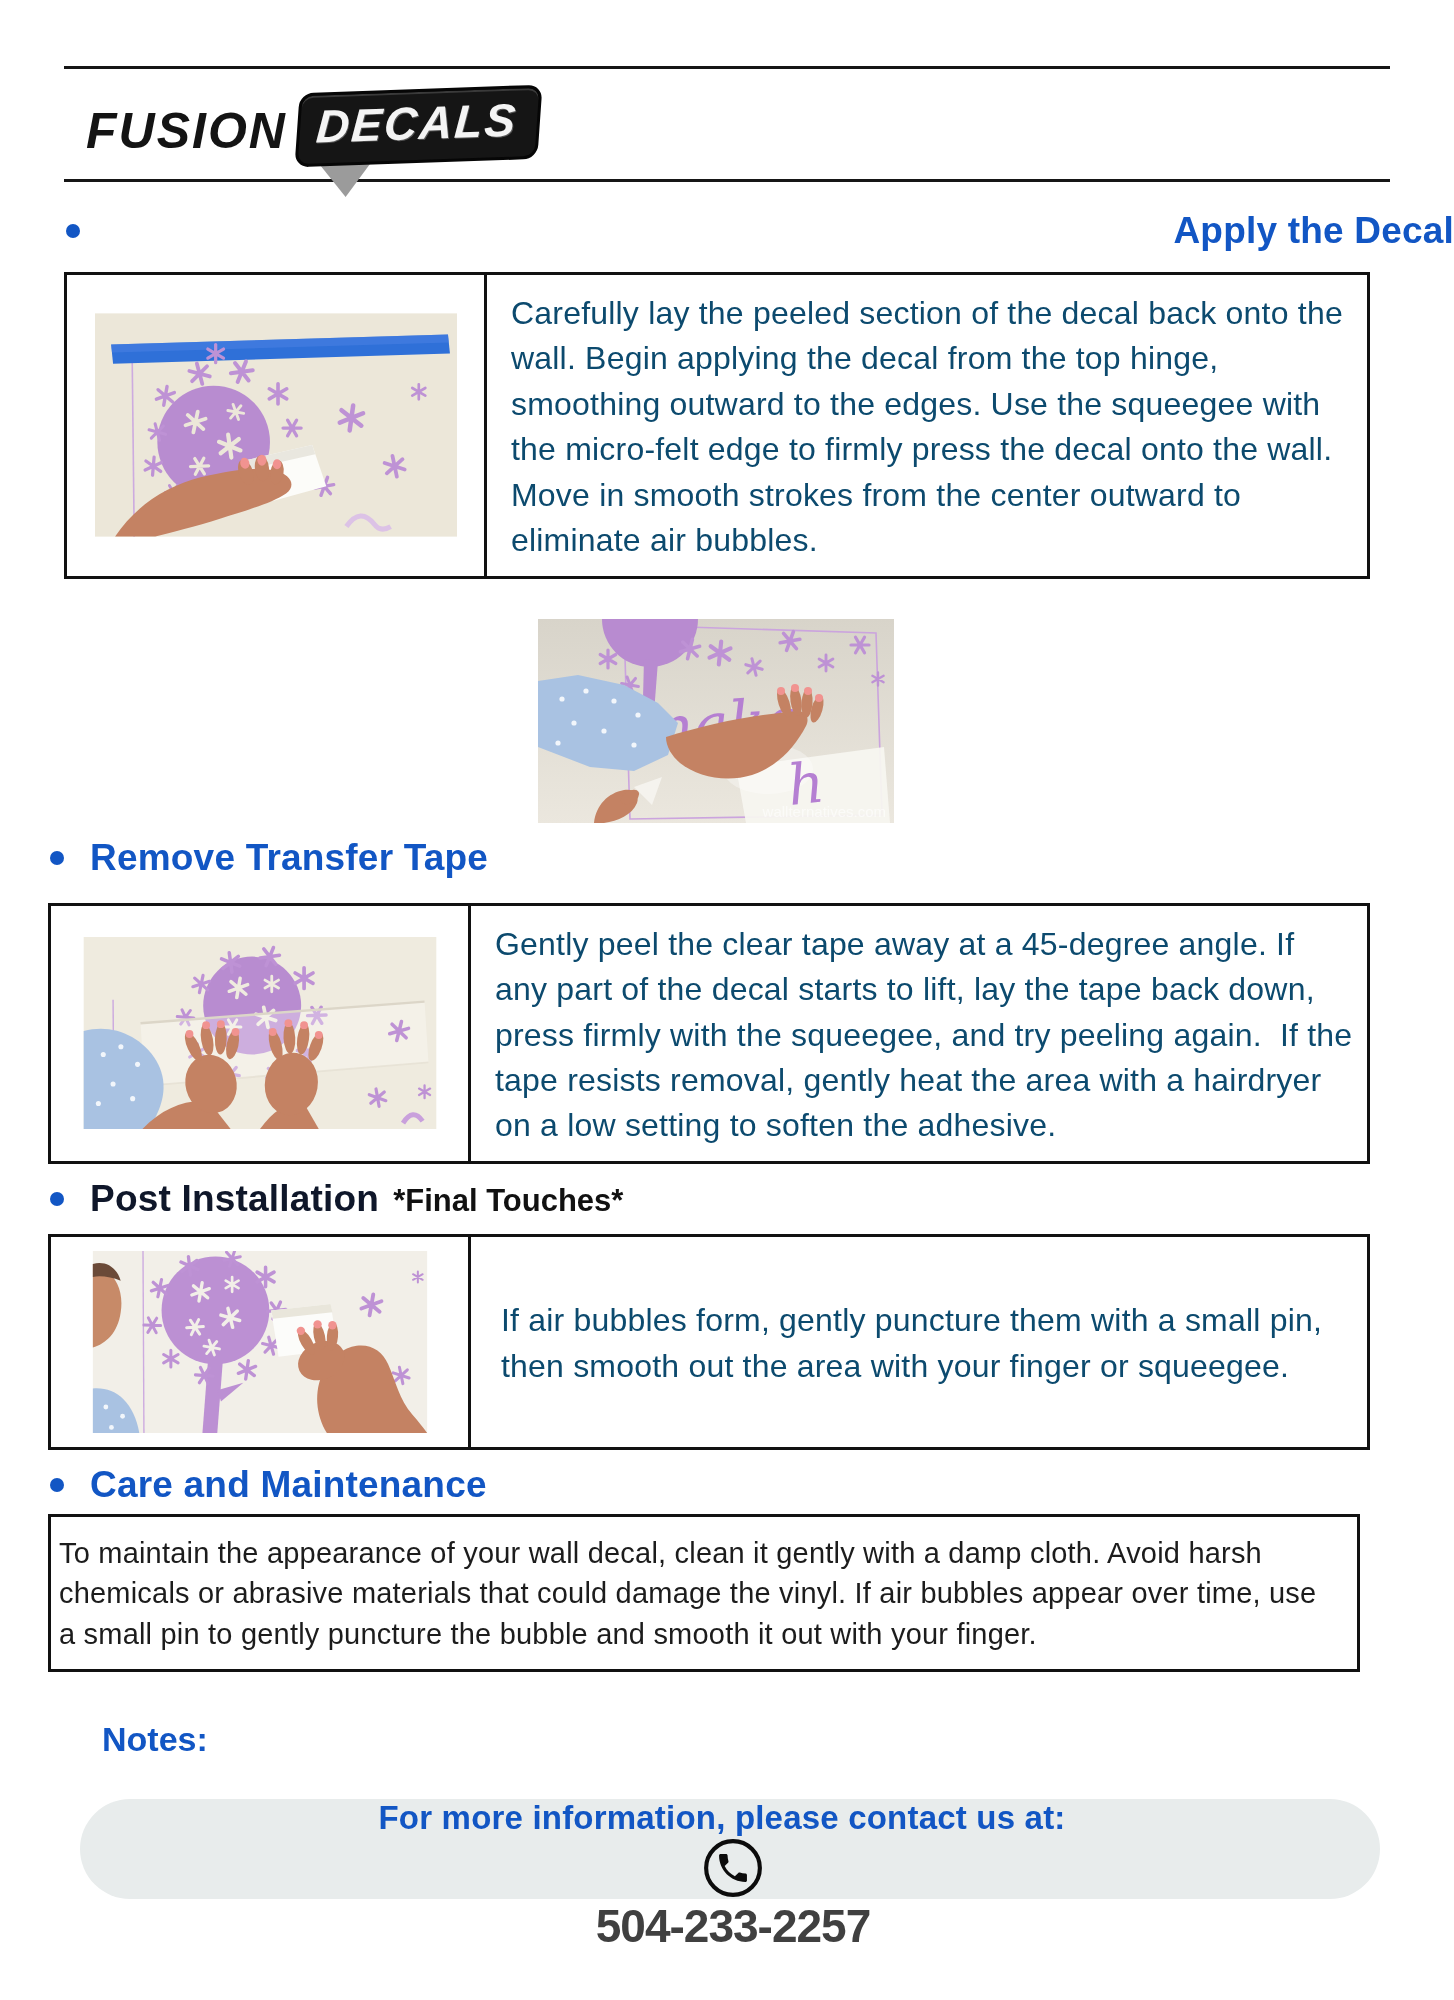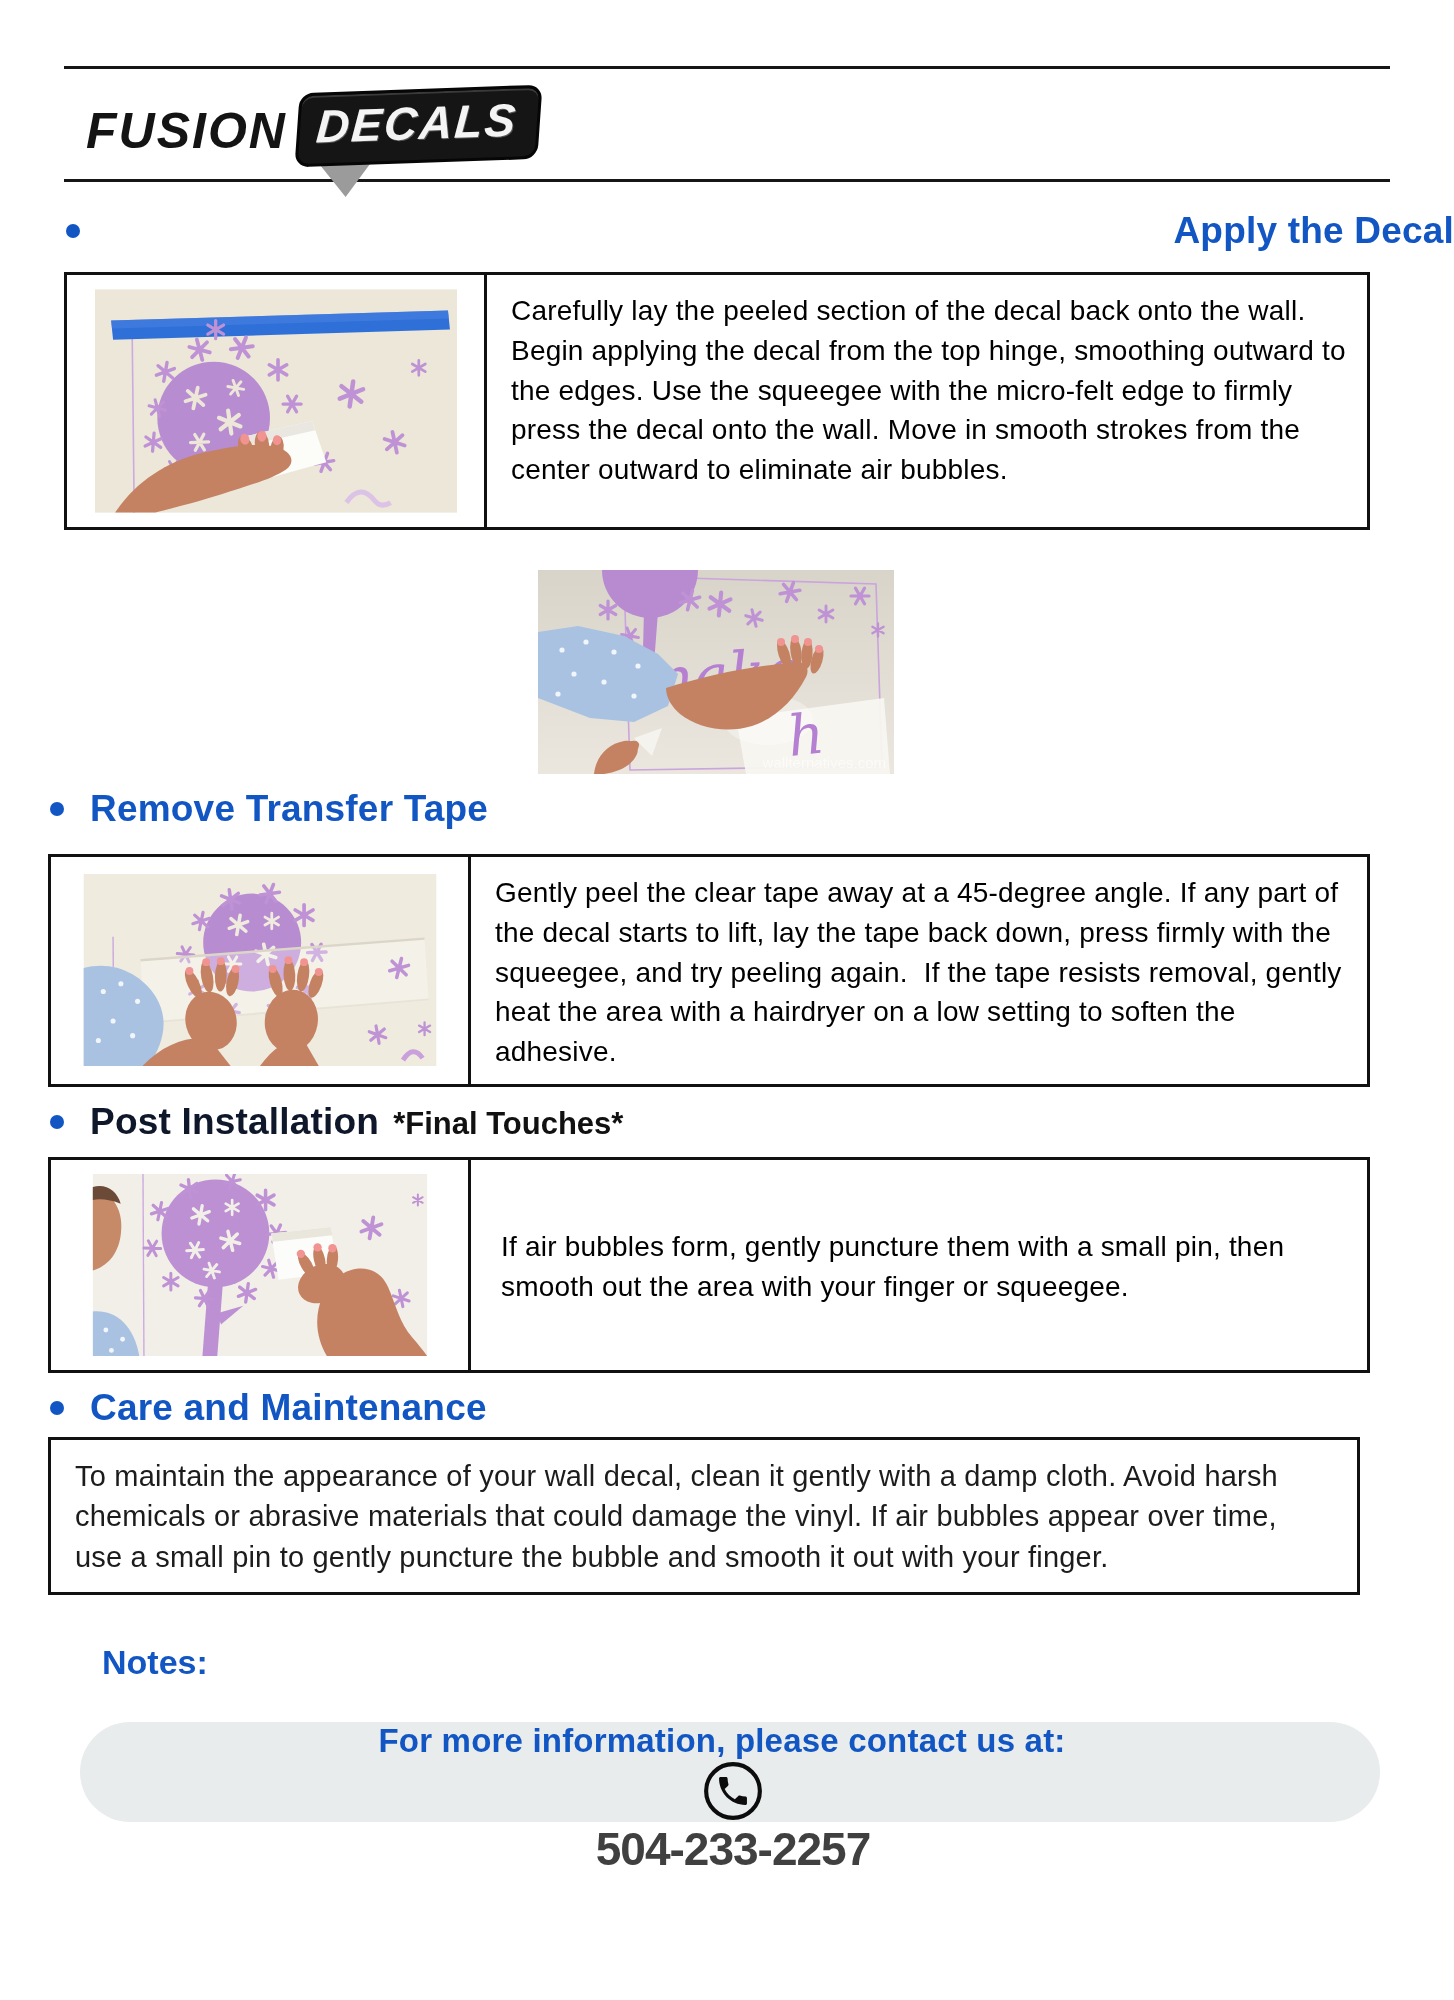--- a/index.html
+++ b/index.html
@@ -47,30 +47,30 @@
   
   .tbl { display:flex; border:3px solid #111; margin-right:84px; background:#fff; }
   .tbl-1 { margin:20px 84px 0 64px; }
   .tbl-2 { margin:24px 84px 0 48px; }
   .tbl-3 { margin:14px 84px 0 48px;gap:6px; }
   .t-left {
     width:420px; flex:none; border-right:3px solid #111;
     display:flex; align-items:center; justify-content:center; padding:14px 16px;
   }
   .t-text {
-    flex:1; padding:16px 12px 12px 24px; font-size:28px; line-height:1.42;
-    color:#000000; letter-spacing:0.2px; white-space:pre-wrap;
+    flex:1; padding:16px 12px 12px 24px; font-size:32px; line-height:1.42;
+    color:#0c4a6e; letter-spacing:0.2px; white-space:pre-wrap;
   }
   .t-text.vcenter { display:flex; align-items:center; }
 
   .mid-photo { margin:40px 0 0 538px; line-height:0; }
 
   
   .care-box {
-    border:3px solid #111; margin:8px 94px 0 48px; padding:16px 28px 14px 24px;
+    border:3px solid #111; margin:8px 94px 0 48px; padding:16px 28px 14px 8px;
     font-size:29px; line-height:1.4; letter-spacing:0.2px; color:#1c1c1c;
   }
 
   
   .notes-title { margin:48px 0 0 102px; font-size:34px; font-weight:bold; }
   .notes-body {
     margin:10px 0 0 102px; max-width:960px; font-size:29px; line-height:1.5;
     letter-spacing:0.9px; color:#1c1c1c;
   }
 

